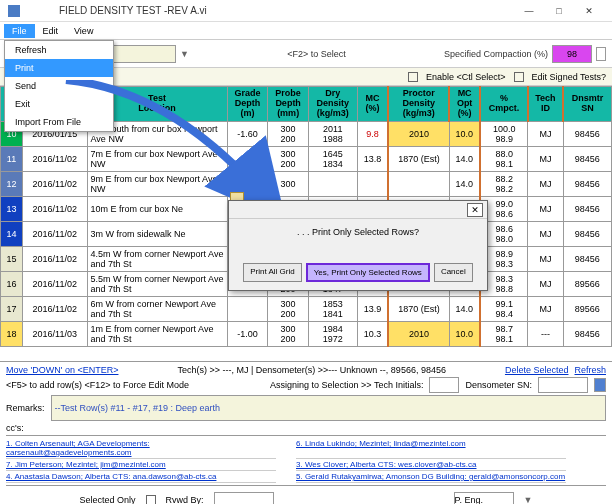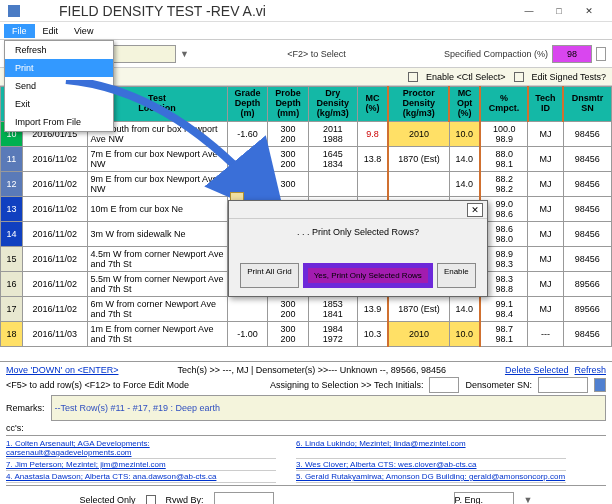--- a/index.html
+++ b/index.html
@@ -1,19 +1,19 @@
 <!DOCTYPE html>
 <html><head>
 <meta charset="utf-8">
 <style>
 * { box-sizing: border-box; margin: 0; padding: 0; font-family: Arial, sans-serif; font-size: 9px; }
 body { background: #fff; width: 612px; height: 504px; overflow: hidden; position: relative; }
 .titlebar { height: 22px; background: #fff; border-bottom: 1px solid #ddd; display: flex; align-items: center; padding: 0 8px; }
 .title-icon { width: 12px; height: 12px; background: #4a7bc4; margin-right: 6px; }
-.title-text { flex: 1; font-size: 14px; color: #333; padding-left: 33px; }
+.title-text { flex: 1; font-size: 10px; color: #333; padding-left: 33px; }
 .win-btns { display: flex; gap: 0; }
 .win-btn { width: 30px; height: 22px; display: flex; align-items: center; justify-content: center; color: #333; cursor: pointer; }
 .menubar { height: 18px; background: #fff; display: flex; align-items: center; padding: 0 4px; border-bottom: 1px solid #ccc; }
 .menu-item { padding: 2px 8px; cursor: pointer; }
 .menu-item.active { background: #3399ff; color: #fff; }
 .dropdown { position: absolute; left: 4px; top: 40px; background: #fff; border: 1px solid #999; box-shadow: 2px 2px 4px rgba(0,0,0,.3); z-index: 100; min-width: 110px; }
 .dropdown-item { padding: 4px 10px; cursor: pointer; }
 .dropdown-item.active { background: #3399ff; color: #fff; }
 .toolbar { height: 28px; display: flex; align-items: center; padding: 2px 6px; gap: 4px; border-bottom: 1px solid #ccc; }
 .addr-input { flex: 0 0 170px; height: 18px; border: 1px solid #999; background: #f4f4dc; padding: 0 3px; }
@@ -47,21 +47,21 @@
 .cc-item { flex: 0 0 45%; color: #0033cc; text-decoration: underline; font-size: 8px; padding: 1px 0; border-bottom: 1px solid #ccc; cursor: pointer; }
 .bottombar { display: flex; align-items: center; gap: 10px; padding: 3px 6px; justify-content: center; }
 .sel-input { width: 60px; height: 16px; border: 1px solid #999; }
 .modal { position: absolute; left: 228px; top: 200px; width: 260px; background: #f0f0f0; border: 1px solid #666; box-shadow: 2px 2px 6px rgba(0,0,0,.4); z-index: 200; }
 .modal-head { height: 18px; display: flex; justify-content: flex-end; align-items: center; padding: 0 4px; border-bottom: 1px solid #ccc; }
 .modal-close { width: 16px; height: 14px; border: 1px solid #666; display: flex; align-items: center; justify-content: center; cursor: pointer; background: #fff; }
 .modal-body { padding: 8px 10px; text-align: center; }
 .modal-msg { margin-bottom: 26px; }
 .modal-btns { display: flex; gap: 4px; justify-content: center; }
 .modal-btn { padding: 3px 6px; border: 1px solid #888; background: #eaeaea; cursor: pointer; font-size: 8px; }
-.modal-btn.focus { border: 5px solid #6d28d9; background: #a21caf; }
+.modal-btn.focus { border: 2px solid #6d28d9; background: #c4b5fd; }
 .arrow-svg { position: absolute; left: 56px; top: 80px; z-index: 150; pointer-events: none; }
 .handle { position: absolute; left: 230px; top: 192px; width: 14px; height: 10px; background: #f0e0a0; border: 1px solid #b09030; z-index: 160; }
 </style>
 </head>
 <body>
 
 <div class="titlebar">
   <div class="title-icon"></div>
   <div class="title-text">FIELD DENSITY TEST -REV A.vi</div>
   <div class="win-btns">
@@ -282,21 +282,21 @@
 
 <div class="modal">
   <div class="modal-head">
     <div class="modal-close">✕</div>
   </div>
   <div class="modal-body">
     <div class="modal-msg">. . . Print Only Selected Rows?</div>
     <div class="modal-btns">
       <div class="modal-btn">Print All Grid</div>
       <div class="modal-btn focus">Yes, Print Only Selected Rows</div>
-      <div class="modal-btn">Enable</div>
+      <div class="modal-btn">Cancel</div>
     </div>
   </div>
 </div>
 
 <div class="footer">
   <div class="footrow">
     <span class="link">Move 'DOWN' on &lt;ENTER&gt;</span>
     <span style="flex:1"></span>
     <span>Tech(s) &gt;&gt; ---, MJ  |  Densometer(s) &gt;&gt;--- Unknown --, 89566, 98456</span>
     <span style="flex:1"></span>

